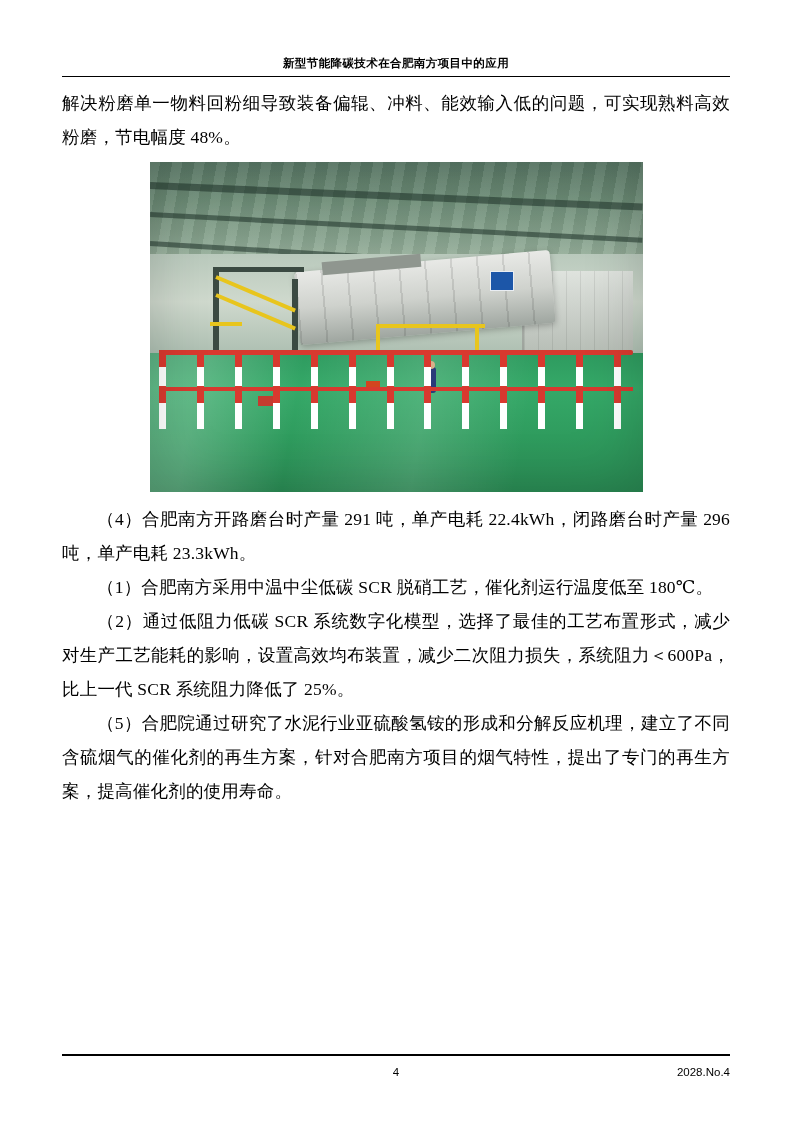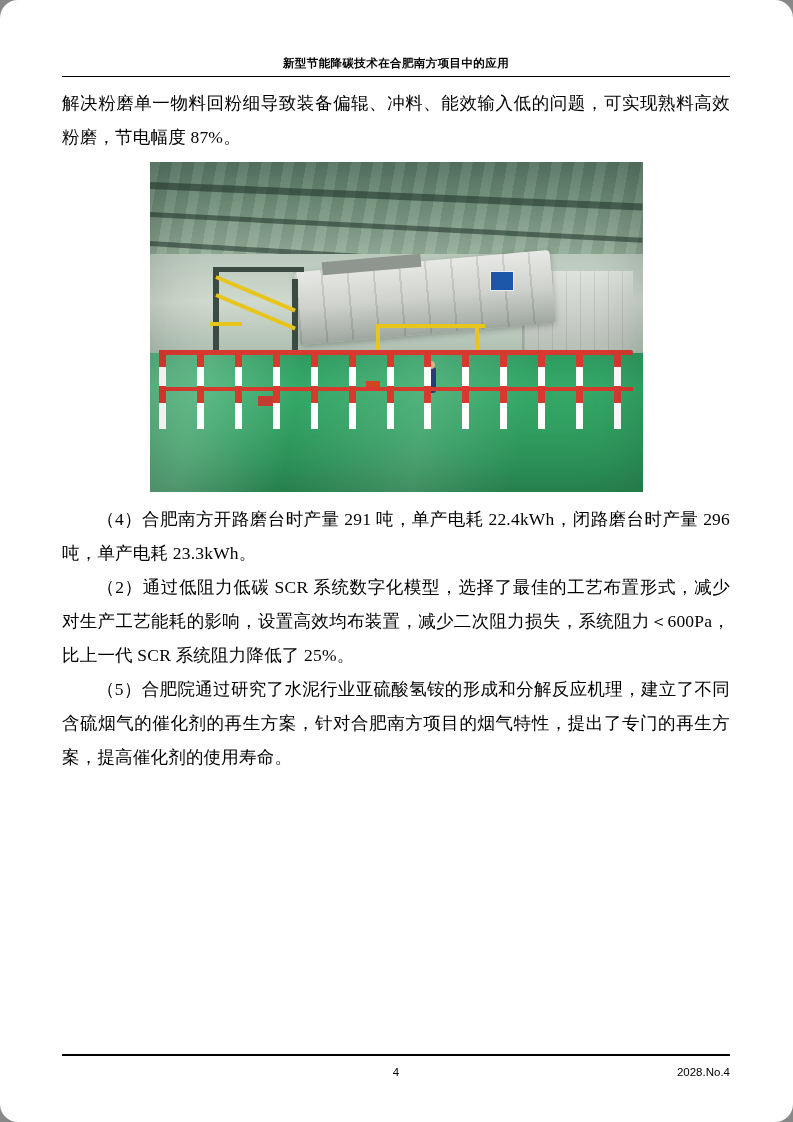--- a/index.html
+++ b/index.html
@@ -9,21 +9,20 @@
   }
   .page {
     width: 793px;
     height: 1122px;
     background: #ffffff;
     position: relative;
     box-sizing: border-box;
     font-family: "Liberation Serif", "DejaVu Serif", serif;
     color: #000;
     overflow: hidden;
-    border-radius: 18px;
   }
   .content {
     position: absolute;
     left: 62px;
     top: 0;
     width: 668px;
     height: 1122px;
   }
   
   .header {
@@ -204,21 +203,21 @@
 <div class="page">
   <div class="content">
 
     <div class="header">
       <div class="header-title">新型节能降碳技术在合肥南方项目中的应用</div>
     </div>
     <div class="header-rule"></div>
 
     <div class="body-area">
 
-      <p class="para">解决粉磨单一物料回粉细导致装备偏辊、冲料、能效输入低的问题，可实现熟料高效粉磨，节电幅度 87%。</p>
+      <p class="para">解决粉磨单一物料回粉细导致装备偏辊、冲料、能效输入低的问题，可实现熟料高效粉磨，节电幅度 48%。</p>
 
       <div class="fig-wrap">
         <div class="figure">
           <div class="ph-ceiling"></div>
           <div class="ph-beam" style="left:0; top:6%; width:100%; transform:rotate(2.5deg);"></div>
           <div class="ph-beam" style="left:0; top:15%; width:100%; transform:rotate(3deg); height:5px;"></div>
           <div class="ph-beam" style="left:0; top:24%; width:100%; transform:rotate(3.5deg); height:5px;"></div>
 
           <div class="ph-wall"></div>
 
@@ -271,20 +270,21 @@
             <div class="ph-post" style="left:96%;"></div>
           </div>
 
           <div class="ph-vignette"></div>
         </div>
       </div>
 
       <p class="para indent">（4）合肥南方开路磨台时产量 291 吨，单产电耗 22.4kWh，闭路磨台时产量 296 吨，单产电耗 23.3kWh。</p>
 
 
+      <p class="para indent">（1）合肥南方采用中温中尘低碳 SCR 脱硝工艺，催化剂运行温度低至 180℃。</p>
       <p class="para indent">（2）通过低阻力低碳 SCR 系统数字化模型，选择了最佳的工艺布置形式，减少对生产工艺能耗的影响，设置高效均布装置，减少二次阻力损失，系统阻力＜600Pa，比上一代 SCR 系统阻力降低了 25%。</p>
       <p class="para indent">（5）合肥院通过研究了水泥行业亚硫酸氢铵的形成和分解反应机理，建立了不同含硫烟气的催化剂的再生方案，针对合肥南方项目的烟气特性，提出了专门的再生方案，提高催化剂的使用寿命。</p>
 
     </div>
   </div>
 
   <div class="footer-rule"></div>
   <div class="footer">
     <div class="page-no">4</div>
     <div class="issue">2028.No.4</div>

